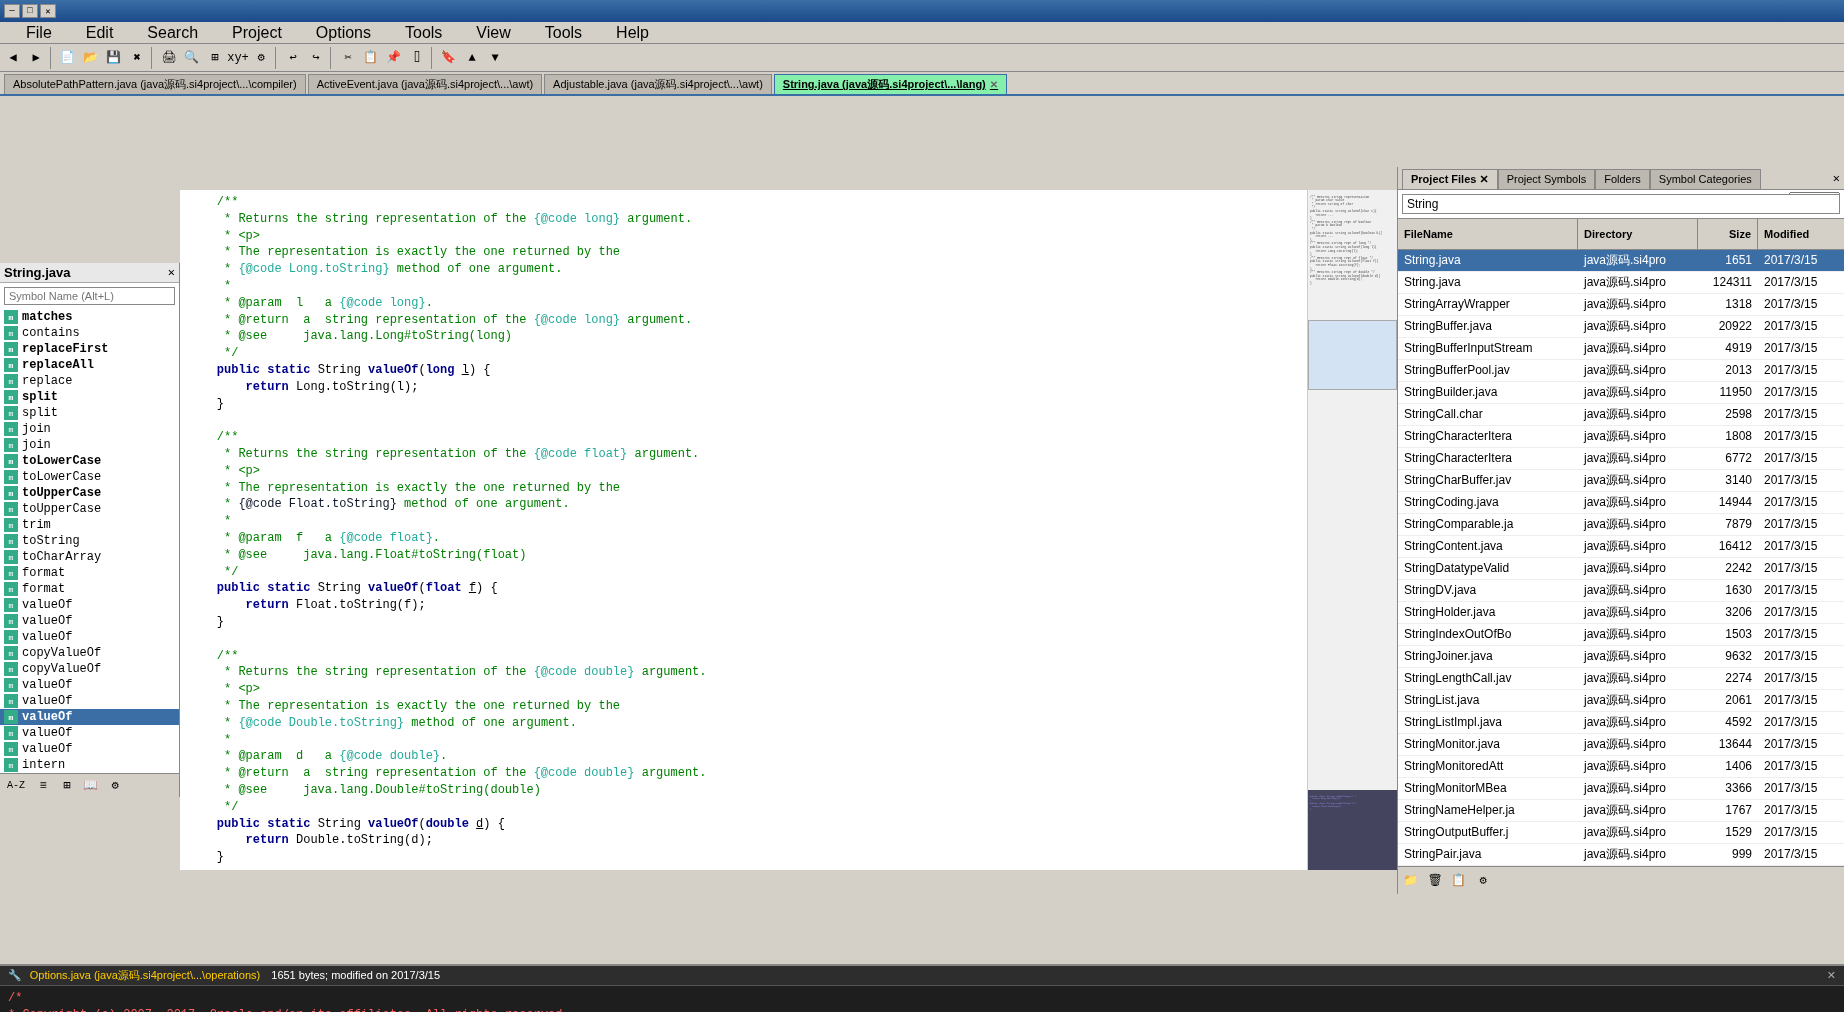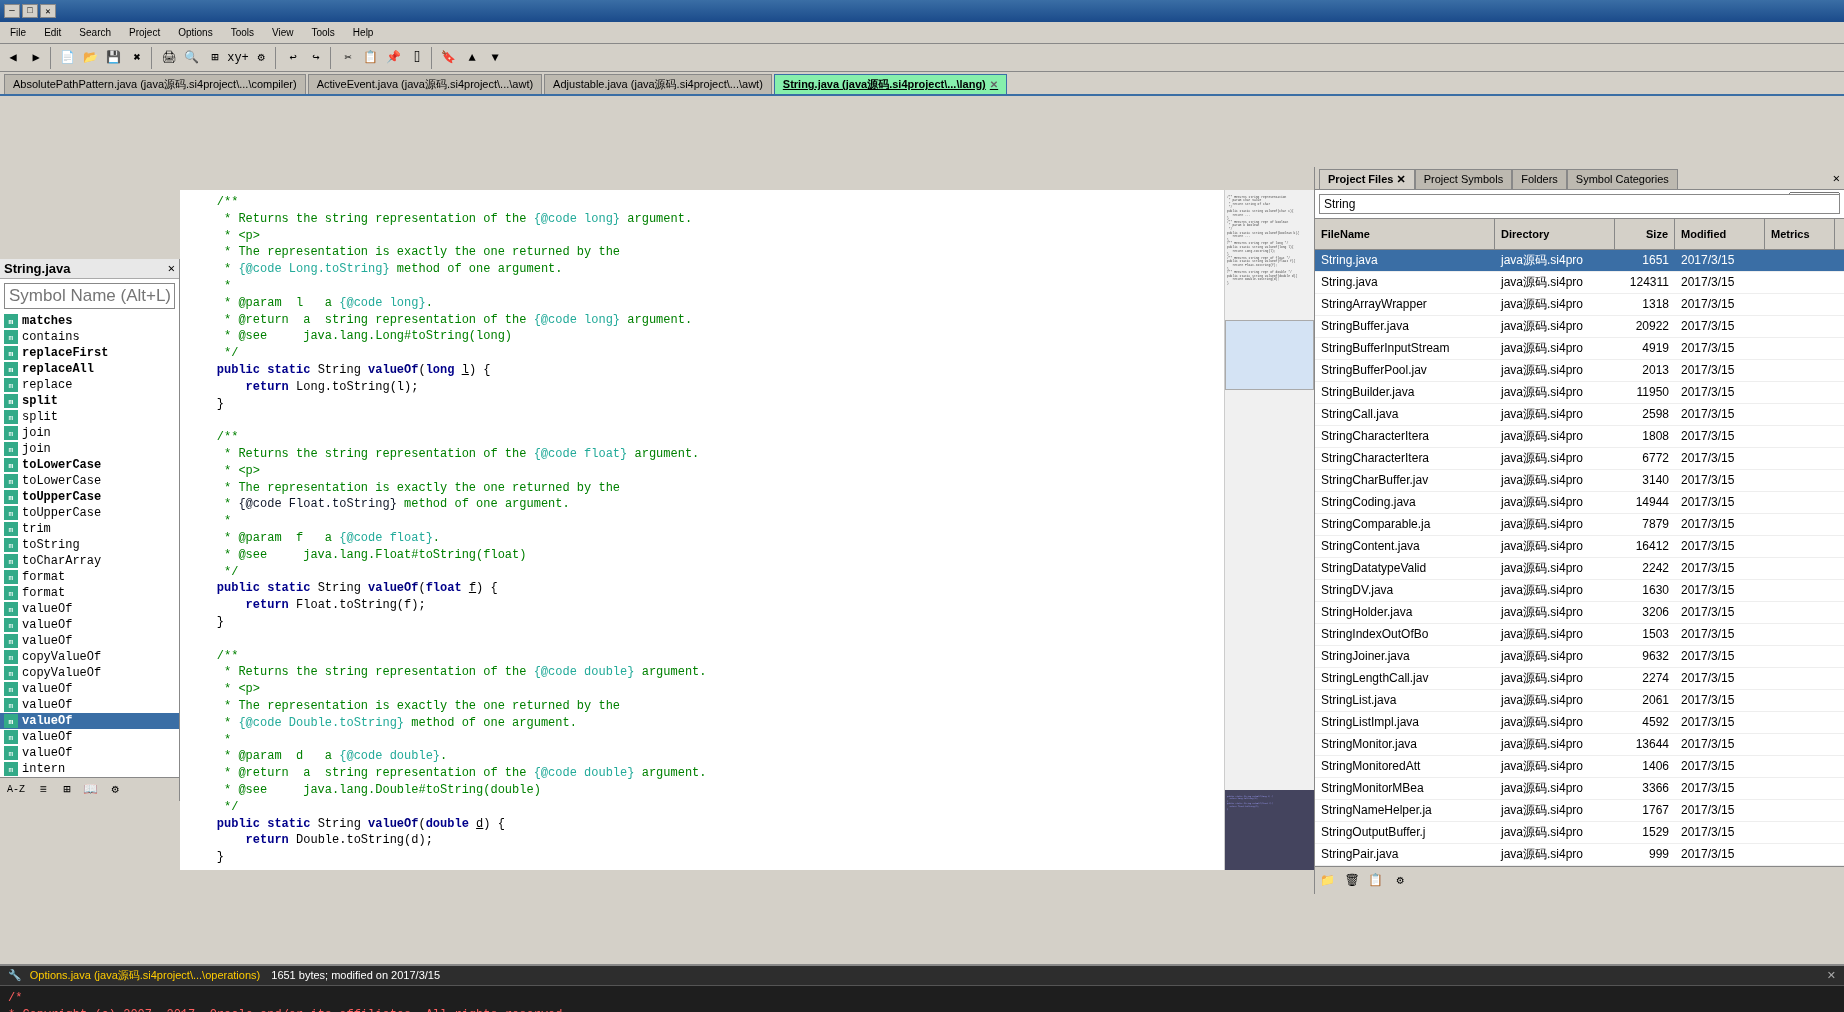--- a/index.html
+++ b/index.html
@@ -23,21 +23,21 @@
     
     .menu-bar {
       background: #d4d0c8;
       border-bottom: 1px solid #888;
       height: 22px;
       display: flex;
       align-items: center;
       padding: 0 2px;
       gap: 2px;
     }
-    .menu-item { padding: 2px 8px; font-size: 10px; font-family: Arial, sans-serif; cursor: pointer; }
+    .menu-item { padding: 2px 8px; font-size: 16px; font-family: Arial, sans-serif; cursor: pointer; margin-left: 16px; }
 
     
     .toolbar {
       background: #d4d0c8;
       border-bottom: 1px solid #888;
       height: 28px;
       display: flex;
       align-items: center;
       padding: 2px;
       gap: 1px;
@@ -95,21 +95,21 @@
       border-right: 1px solid #888;
       display: flex;
       flex-direction: column;
       overflow: hidden;
     }
     .search-box {
       width: 100%;
       padding: 2px 4px;
       border: 1px solid #888;
       background: white;
-      font-size: 17px;
+      font-size: 11px;
       font-family: Arial, sans-serif;
       margin: 2px 0;
     }
     .symbol-list { flex: 1; overflow-y: auto; overflow-x: hidden; }
     .symbol-item {
       display: flex;
       align-items: center;
       padding: 1px 4px;
       font-size: 12px;
       cursor: pointer;
@@ -181,21 +181,21 @@
       top: 130px;
       left: 0;
       right: 0;
       height: 70px;
       background: rgba(150, 200, 255, 0.3);
       border: 1px solid #aaa;
     }
 
     
     .right-panel {
-      width: 530px;
+      width: 447px;
       background: #d4d0c8;
       border-left: 1px solid #888;
       display: flex;
       flex-direction: column;
     }
     .right-panel-tabs {
       display: flex;
       align-items: center;
       background: #d4d0c8;
       border-bottom: 1px solid #888;
@@ -687,21 +687,21 @@
       <div class="pf-cell col-metrics"></div>
     </div>
             <div class="pf-row">
       <div class="pf-cell col-name">StringBuilder.java</div>
       <div class="pf-cell col-dir">java源码.si4pro</div>
       <div class="pf-cell col-size">11950</div>
       <div class="pf-cell col-modified">2017/3/15</div>
       <div class="pf-cell col-metrics"></div>
     </div>
             <div class="pf-row">
-      <div class="pf-cell col-name">StringCall.java</div>
+      <div class="pf-cell col-name">StringCall.char</div>
       <div class="pf-cell col-dir">java源码.si4pro</div>
       <div class="pf-cell col-size">2598</div>
       <div class="pf-cell col-modified">2017/3/15</div>
       <div class="pf-cell col-metrics"></div>
     </div>
             <div class="pf-row">
       <div class="pf-cell col-name">StringCharacterItera</div>
       <div class="pf-cell col-dir">java源码.si4pro</div>
       <div class="pf-cell col-size">1808</div>
       <div class="pf-cell col-modified">2017/3/15</div>

